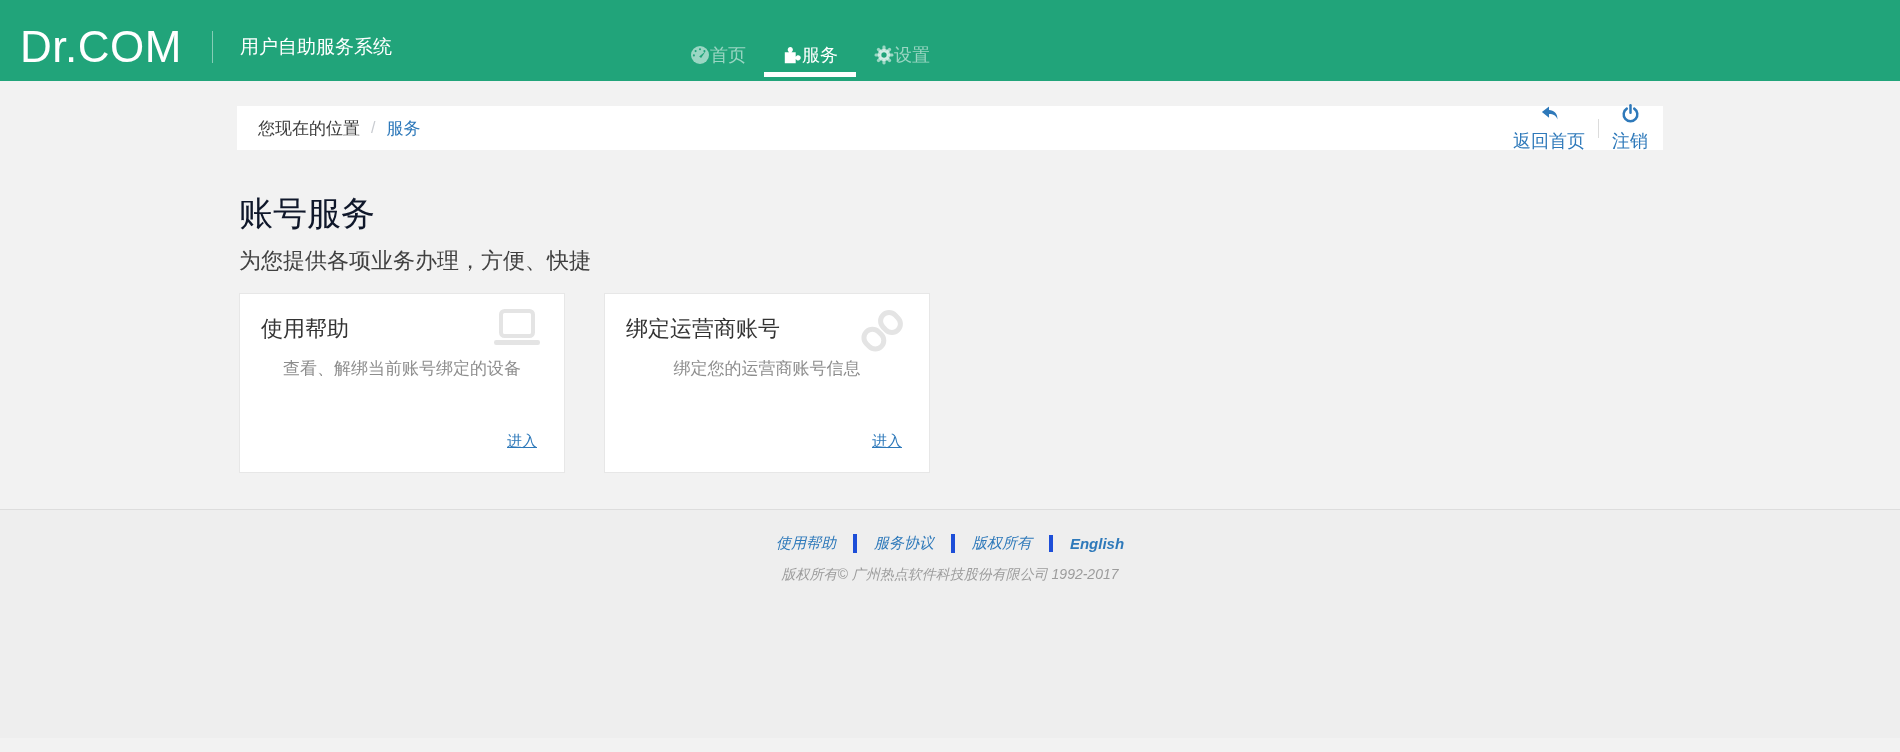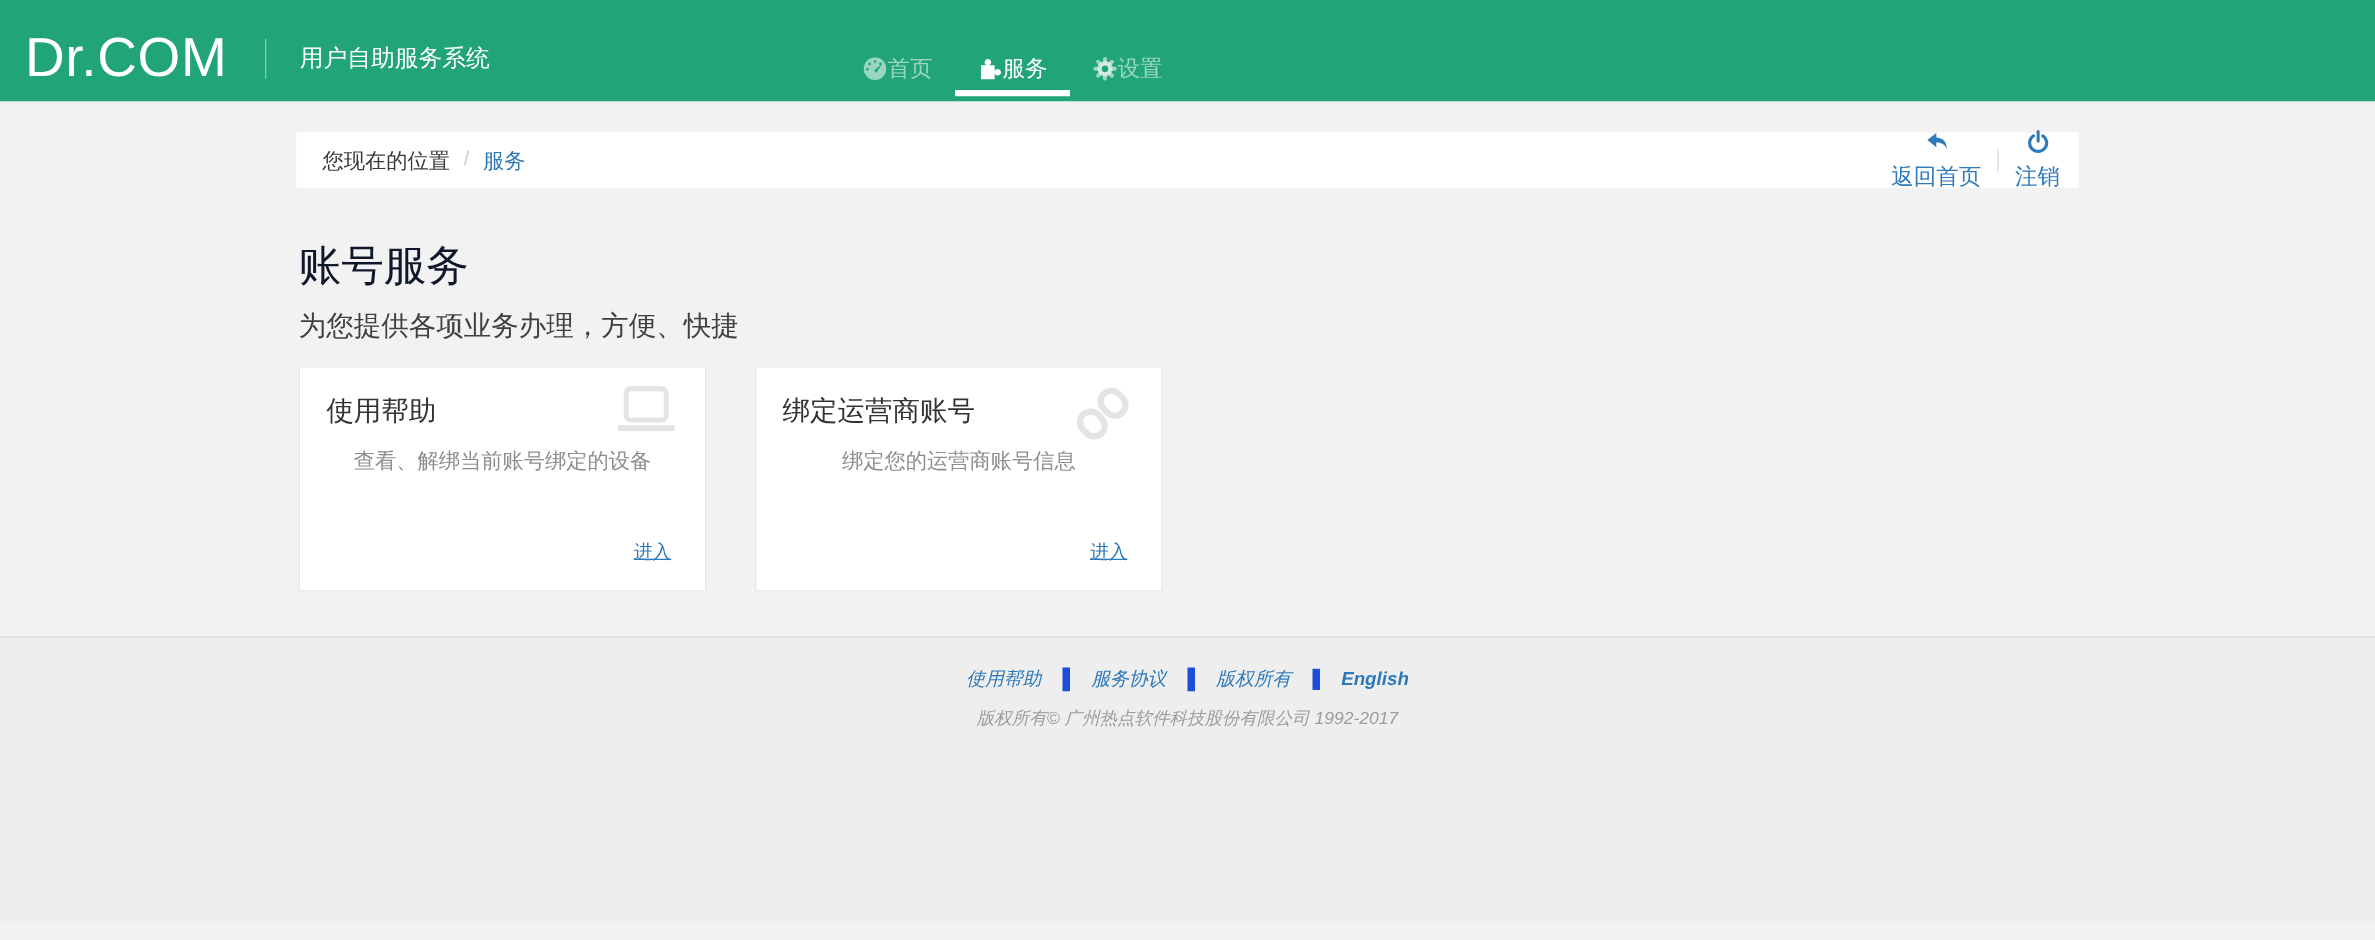--- a/index.html
+++ b/index.html
@@ -51,21 +51,21 @@
   .card{position:relative;width:326px;height:180px;background:#ffffff;border:1px solid #e7e7e7;}
   .card-title{position:absolute;left:21px;top:20px;margin:0;font-size:22px;font-weight:500;color:#333333;}
   .card-icon{position:absolute;right:23px;top:13px;color:var(--icon-gray);}
   .card-desc{position:absolute;left:0;right:0;top:63px;margin:0;text-align:center;font-size:17px;color:#8d8d8d;}
   .card-action{position:absolute;right:27px;bottom:21px;font-size:15px;color:var(--blue);text-decoration:underline;}
 
   
   .footer{margin-top:36px;height:229px;background:var(--footer-bg);border-top:1px solid #dddddd;padding-top:24px;font-style:italic;}
   .footer-links{display:flex;justify-content:center;align-items:center;font-size:15px;}
   .footer-links a{color:var(--blue);text-decoration:none;}
-  .footer-links a + a{border-left:6px solid #1d4ed8;padding-left:17px;margin-left:17px;}
+  .footer-links a + a{border-left:4px solid #1d4ed8;padding-left:17px;margin-left:17px;}
   .footer-links a.en{font-weight:700;}
   .copyright{text-align:center;margin:13px 0 0;font-size:14px;color:#9c9c9c;}
 </style>
 </head>
 <body>
 
 <header class="header">
   <div class="brand">
     <span class="brand-name">Dr.COM</span>
     <span class="brand-divider"></span>

